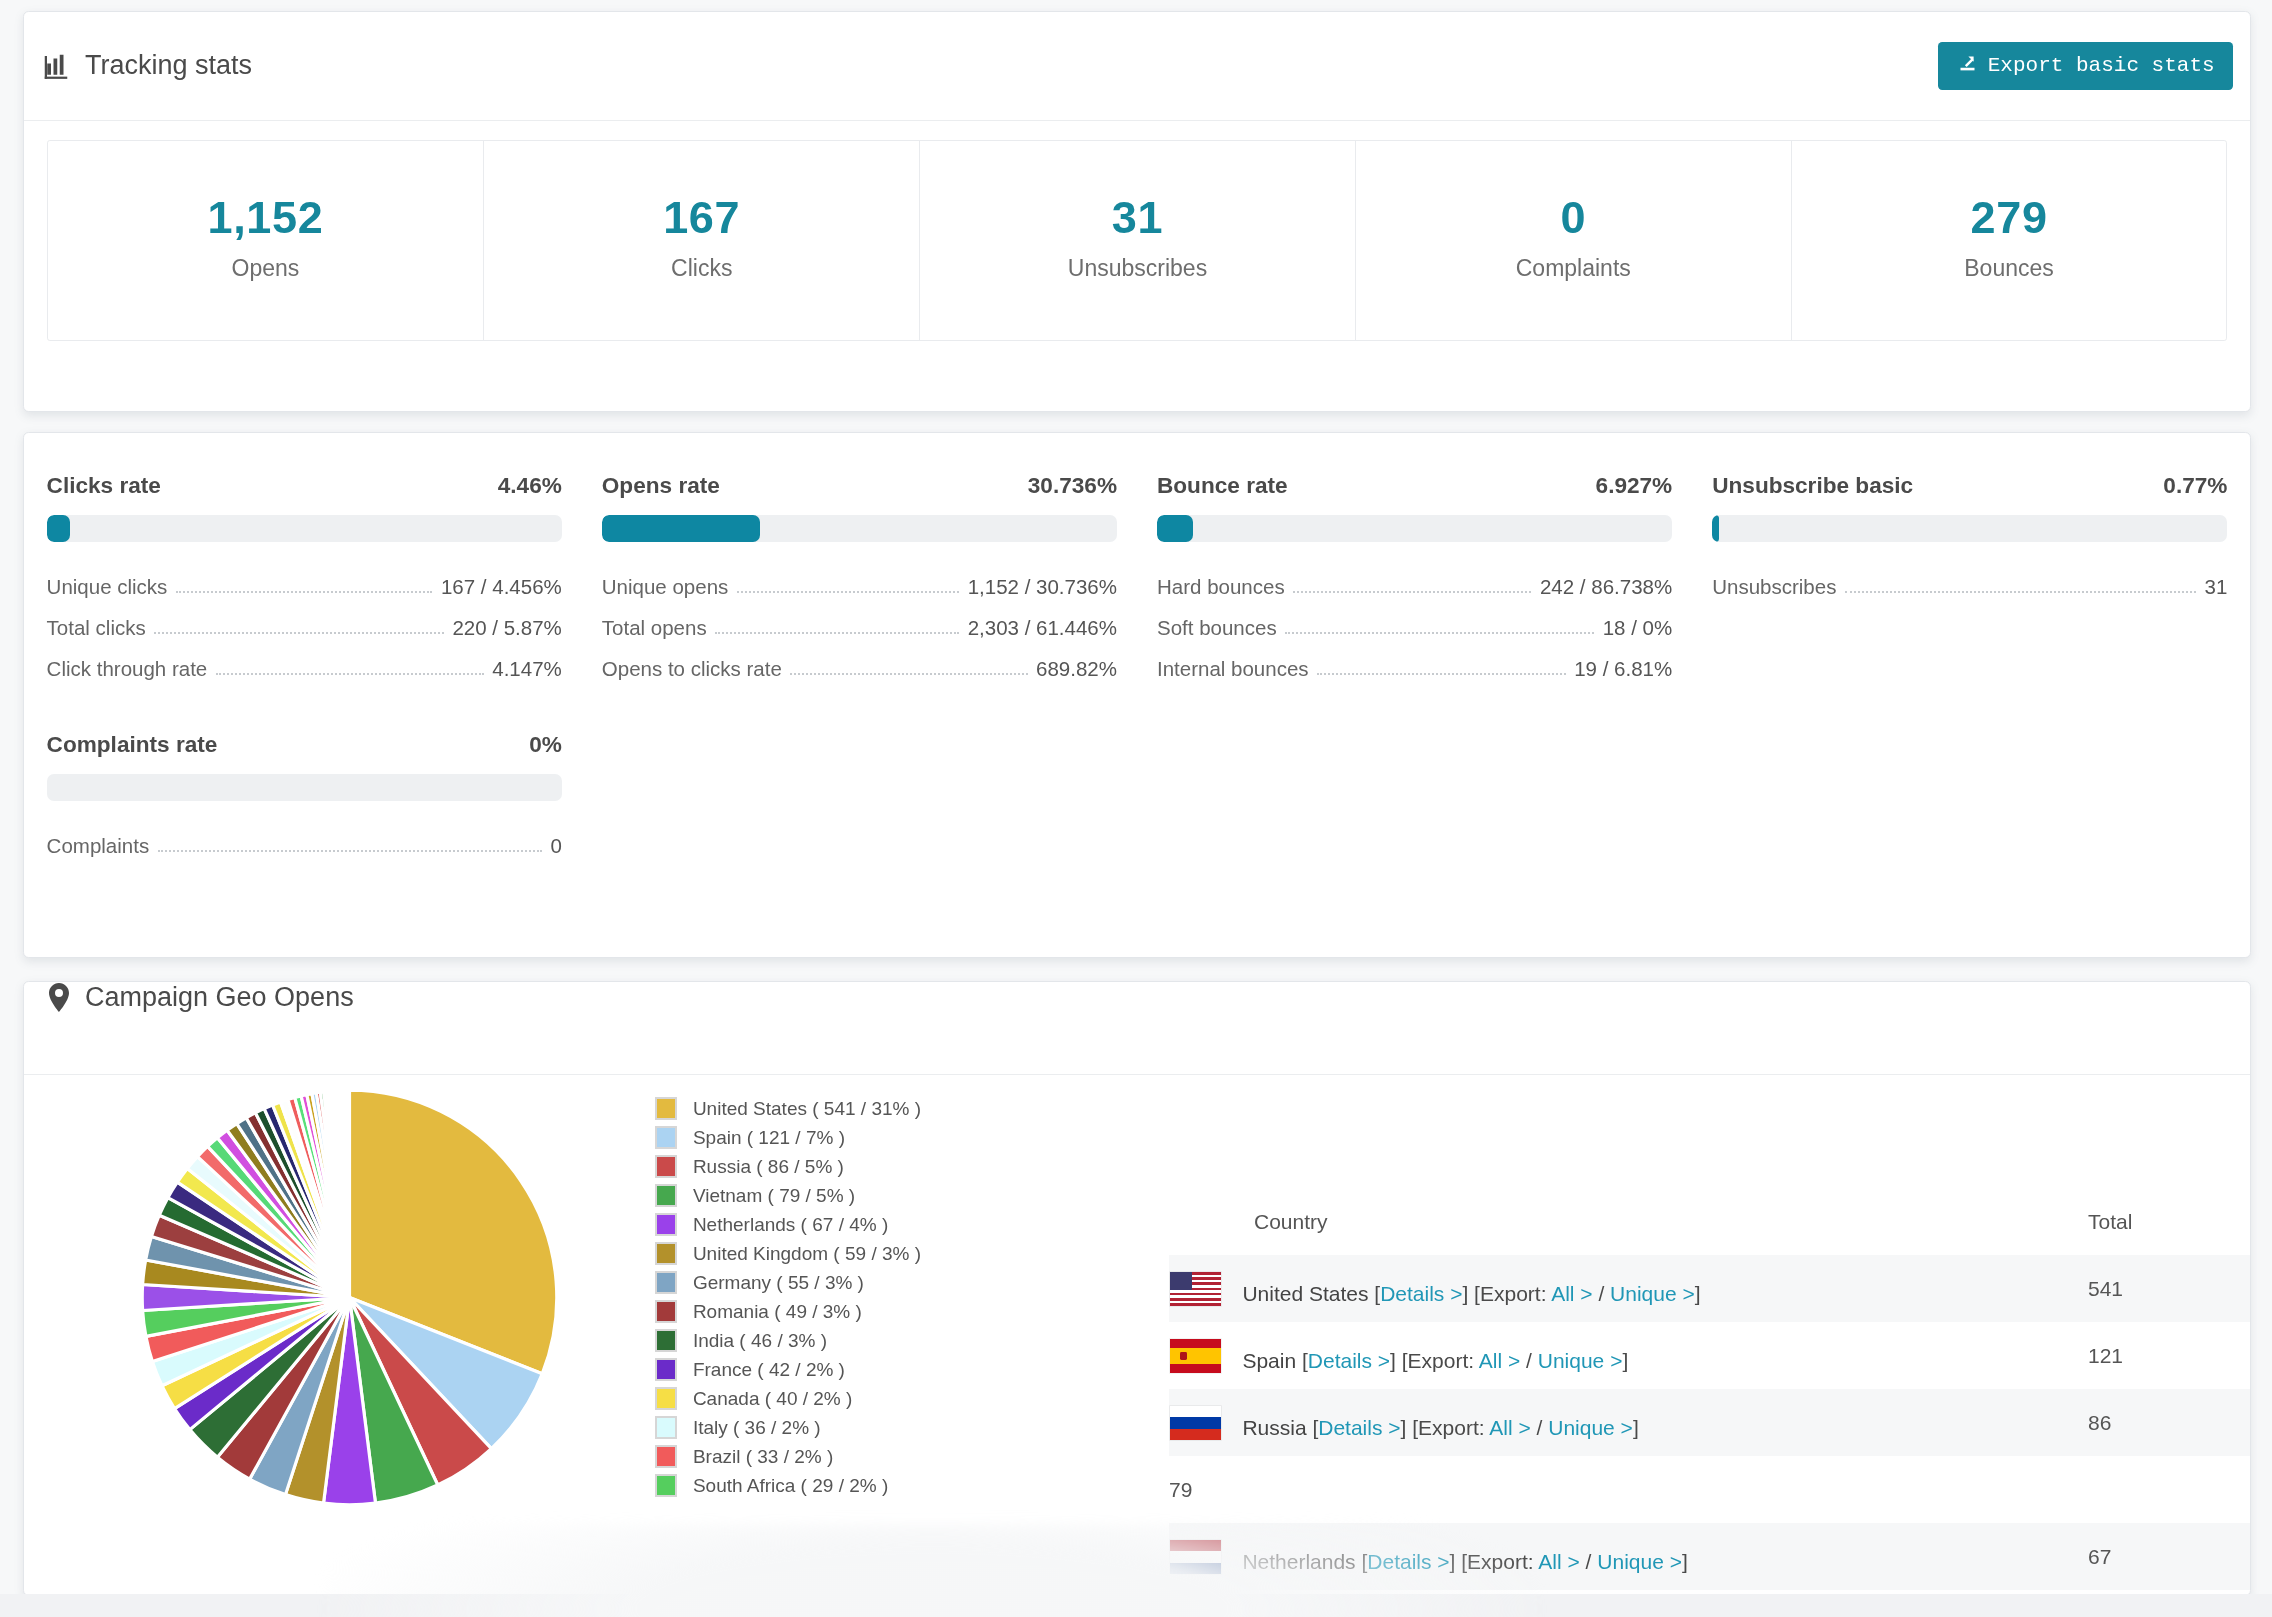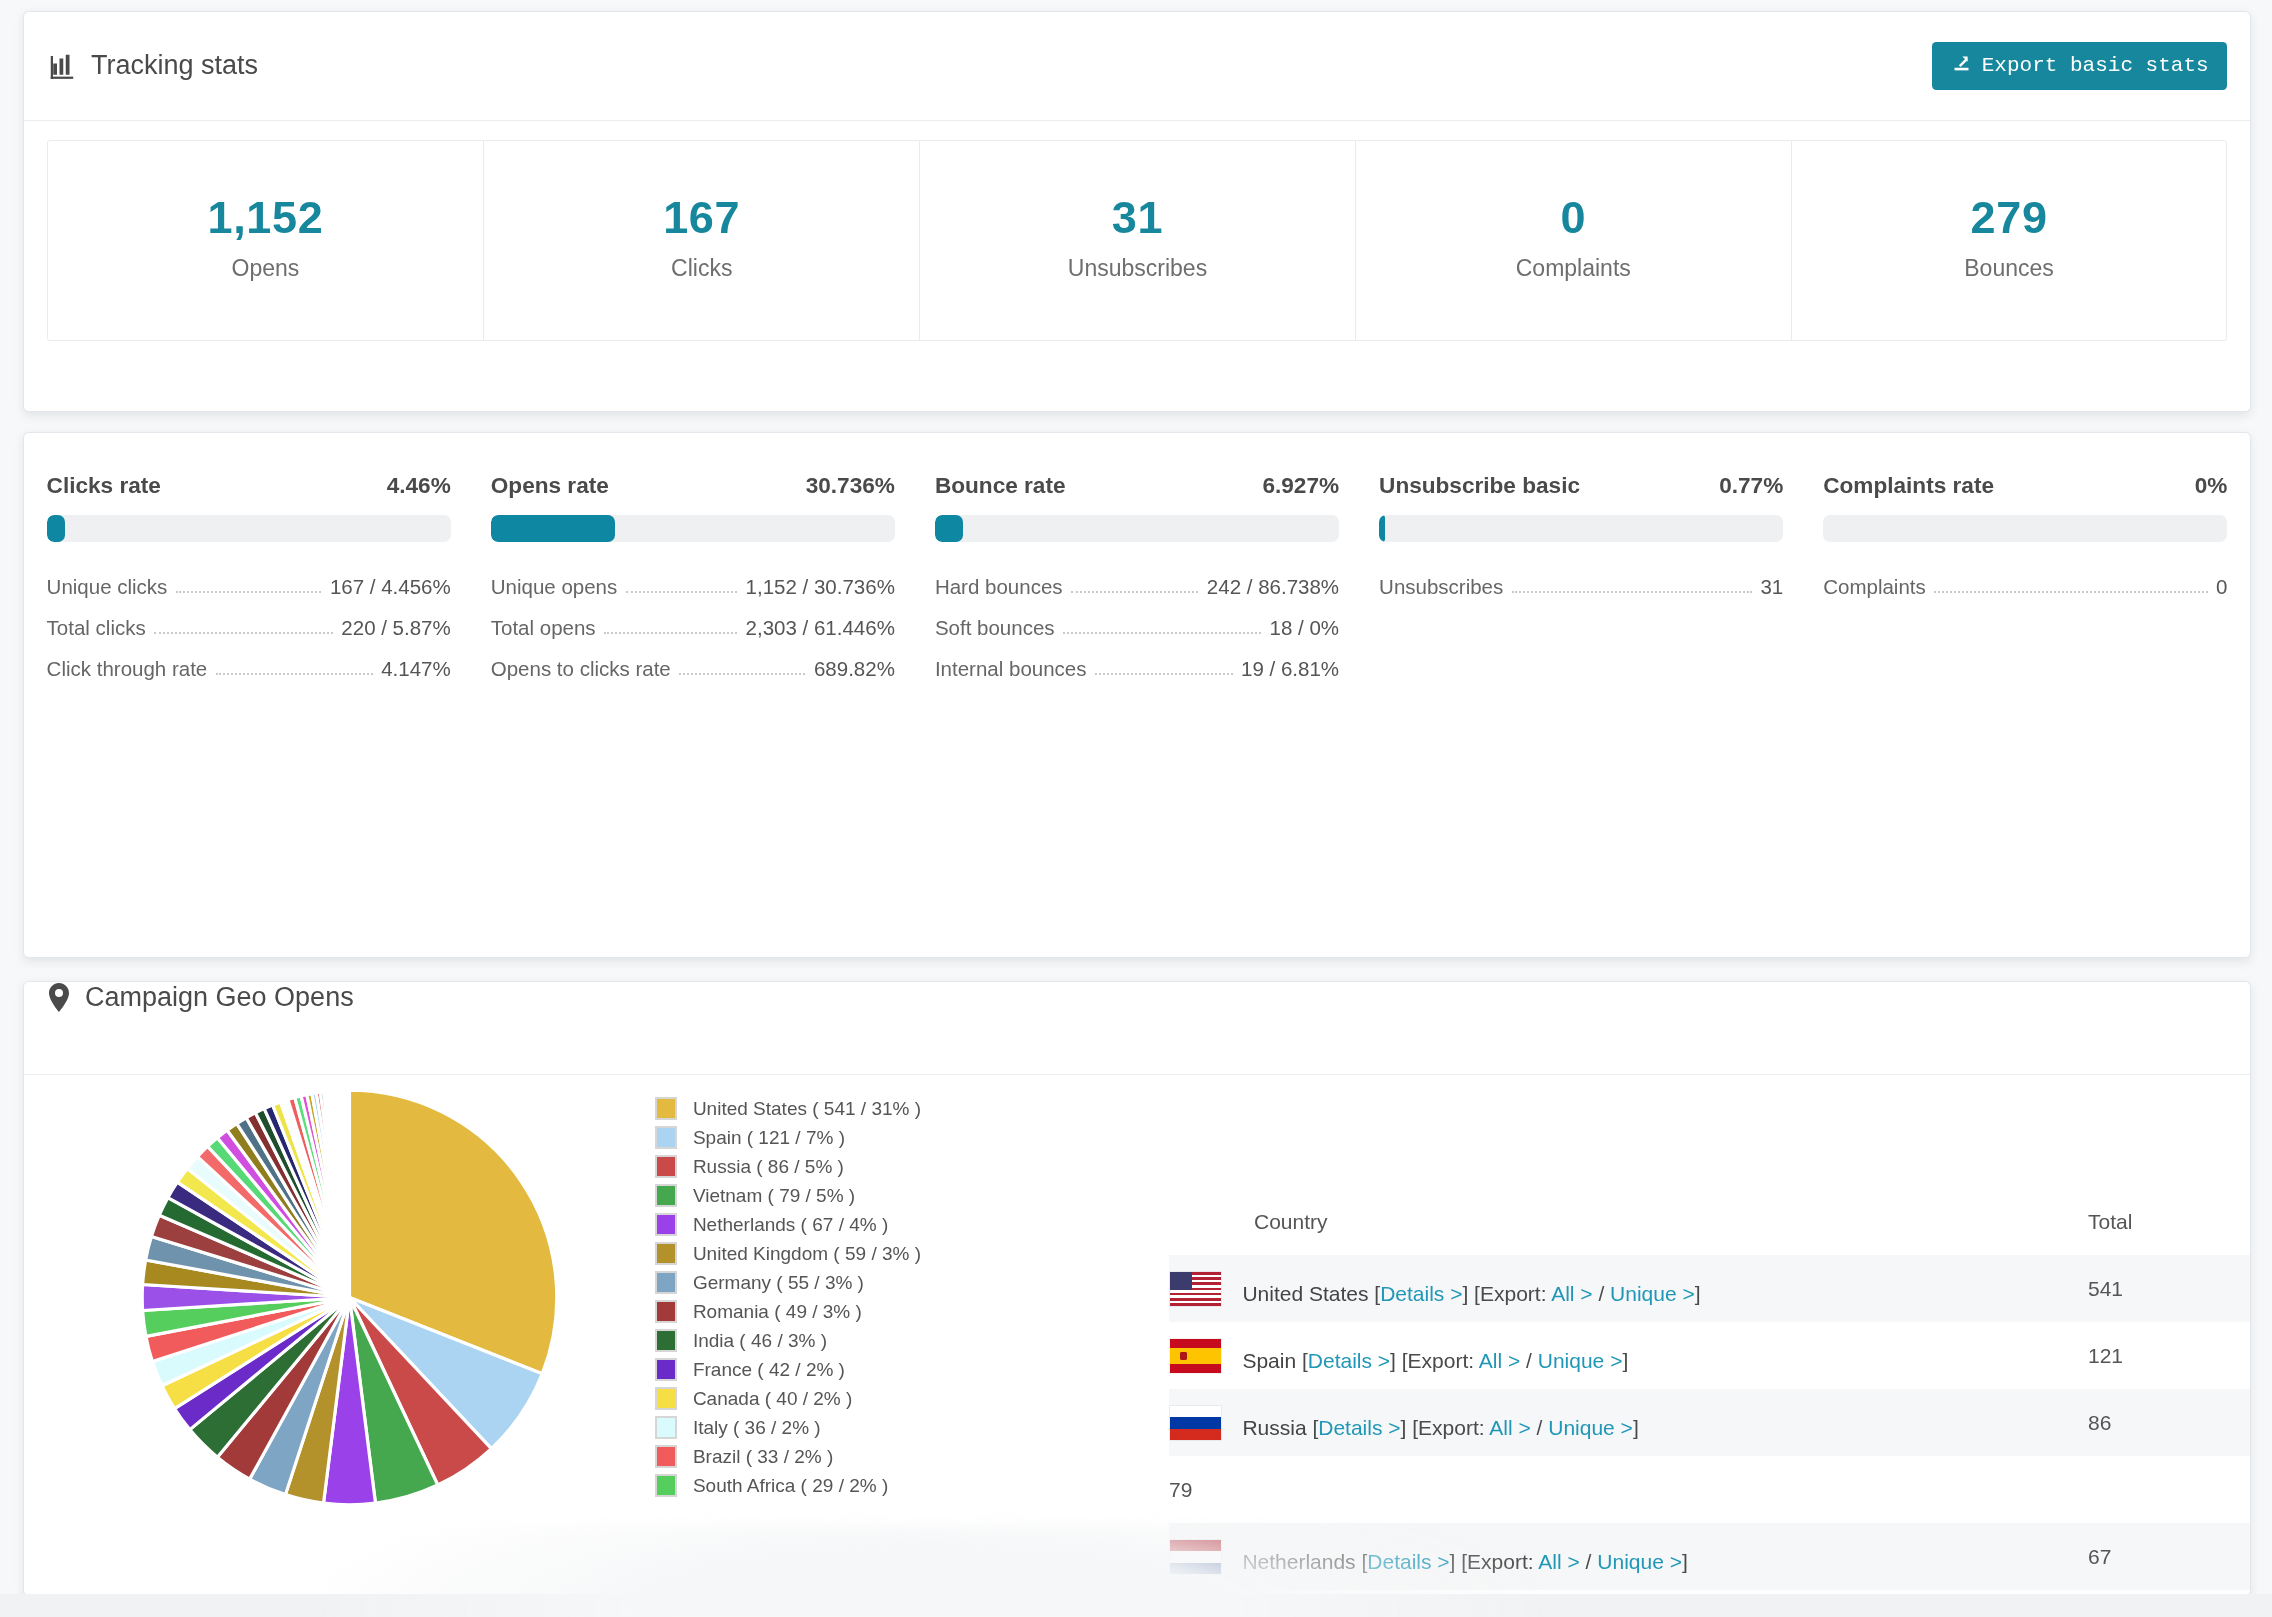--- a/index.html
+++ b/index.html
@@ -11,21 +11,21 @@
   .card{
     position:absolute;background:#fff;border:0.7px solid #e3e6ea;border-radius:5.6px;
     box-shadow:0 3.5px 10px rgba(100,110,130,.14);
   }
   #card1{left:23px;top:10.6px;width:2226px;height:399px}
   #card2{left:23px;top:432px;width:2226px;height:524px}
   #card3{left:23px;top:981px;width:2226px;height:613px;overflow:hidden}
 
   .card-head{
     height:108px;display:flex;align-items:center;justify-content:space-between;
-    padding:0 23px;border-bottom:1.4px solid #ebedef;
+    padding:0 17px;border-bottom:1.4px solid #ebedef;
   }
   .card-title{display:flex;align-items:center;gap:14px;font-size:27px;color:#4a4a4a}
   .card-title svg{display:block}
 
   
   .btn-export{
     display:flex;align-items:center;gap:10px;background:#16879c;color:#fff;
     border:none;border-radius:4.2px;font-size:21px;padding:10.6px 18.4px;cursor:pointer;
     font-family:Liberation Mono, monospace;
   }
@@ -36,21 +36,21 @@
     display:grid;grid-template-columns:repeat(5,1fr);
     border:0.7px solid #e9ebee;border-radius:2.8px;background:#fff;
   }
   .stat-cell{text-align:center;border-left:0.7px solid #e9ebee;padding-top:51px}
   .stat-cell:first-child{border-left:none}
   .stat-value{font-size:45px;font-weight:bold;color:#16879c;letter-spacing:0.7px}
   .stat-label{font-size:23px;color:#6e6e6e;margin-top:11.3px}
 
   
   .rates-grid{
-    display:grid;grid-template-columns:repeat(5,1fr);
+    display:grid;grid-template-columns:repeat(4,1fr);
     column-gap:40px;row-gap:47px;padding:40px 22.6px 0;
   }
   .rate-title{display:flex;justify-content:space-between;align-items:baseline;
     font-size:22.6px;font-weight:bold;color:#4a4a4a;height:32px}
   .rate-bar{height:27px;background:#eef0f2;border-radius:7px;margin-top:10px;overflow:hidden}
   .rate-fill{height:100%;background:#0e87a2;border-radius:7px}
   .rate-rows{margin-top:20px}
   .rate-row{display:flex;align-items:flex-end;height:41px;font-size:20.5px}
   .rate-row .lbl{color:#666;white-space:nowrap;padding-bottom:4.2px}
   .rate-row .leader{flex:1;border-bottom:2.1px dotted #c7cbcf;margin:0 8.5px 10px}

